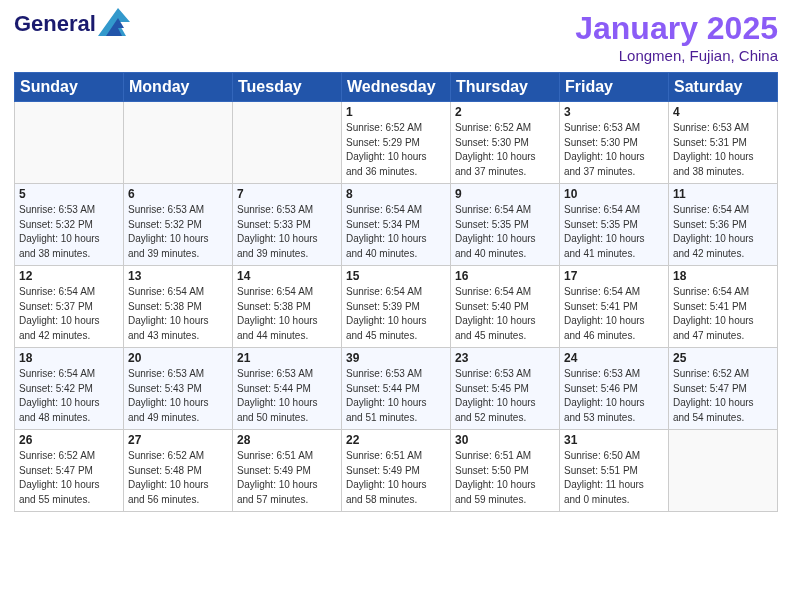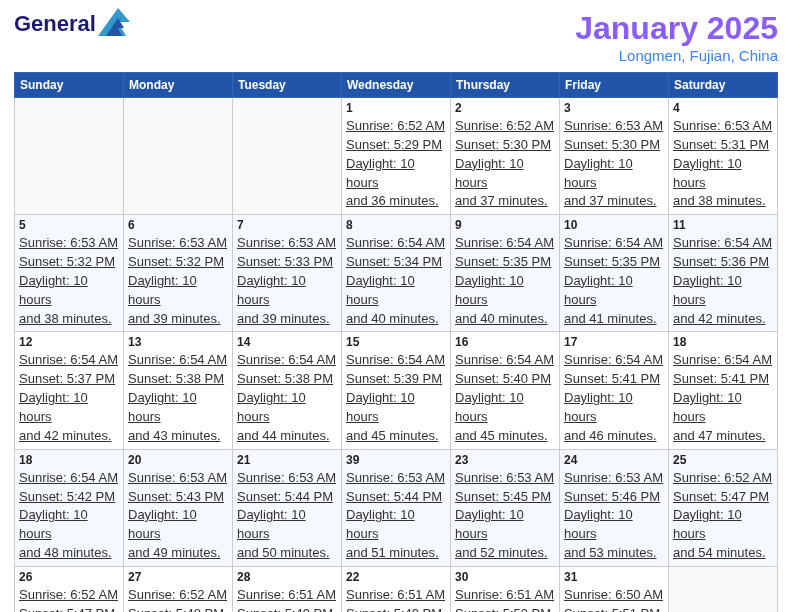--- a/index.html
+++ b/index.html
@@ -43,31 +43,31 @@
     .title-block {
       text-align: right;
     }
     .month-title {
       font-size: 32px;
       font-weight: bold;
       color: #8b5cf6;
     }
     .location {
       font-size: 15px;
-      color: #3b82f6;
+      color: #4c1d95;
     }
     .calendar {
       width: 100%;
       border-collapse: collapse;
       border: 1px solid #aaa;
     }
     .calendar th {
       background-color: #2255aa;
       color: #fff;
-      font-size: 12px;
+      font-size: 16px;
       font-weight: bold;
       text-align: left;
       padding: 5px 5px;
       border: 1px solid #3366bb;
     }
     .calendar td {
       width: calc(100% / 7);
       vertical-align: top;
       border: 1px solid #ccc;
       padding: 3px 4px;
@@ -79,24 +79,23 @@
     .calendar tr:nth-child(even) td {
       background: #f5f8ff;
     }
     .day-num {
       font-size: 12px;
       font-weight: bold;
       margin-bottom: 2px;
       display: block;
     }
     .day-info {
-      font-size: 13px;
+      font-size: 10px;
       line-height: 1.45;
       color: #333;
-      text-decoration: underline;
     }
     .empty-cell {
       background: #f9f9f9 !important;
     }
   </style>
 </head>
 <body>
 
 <div class="container">
   <div class="header">

